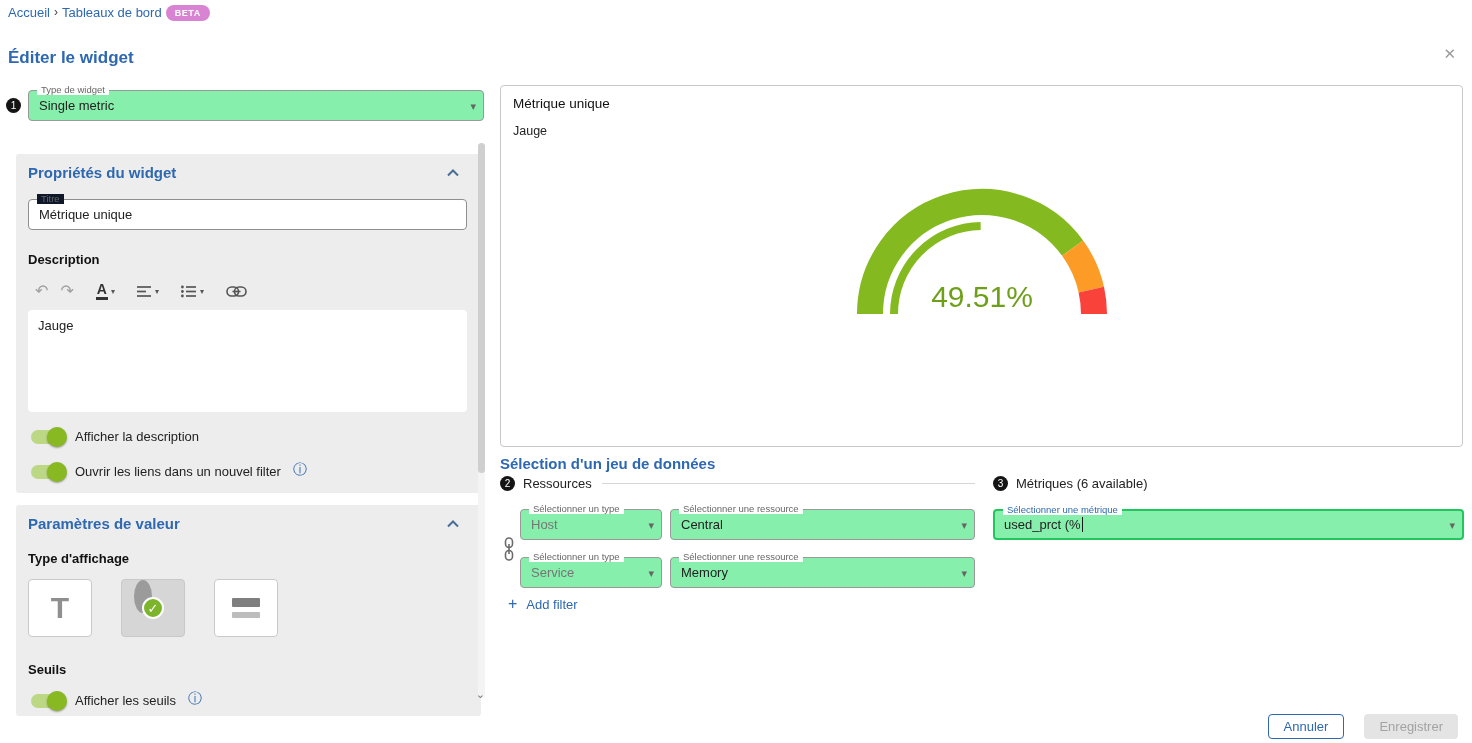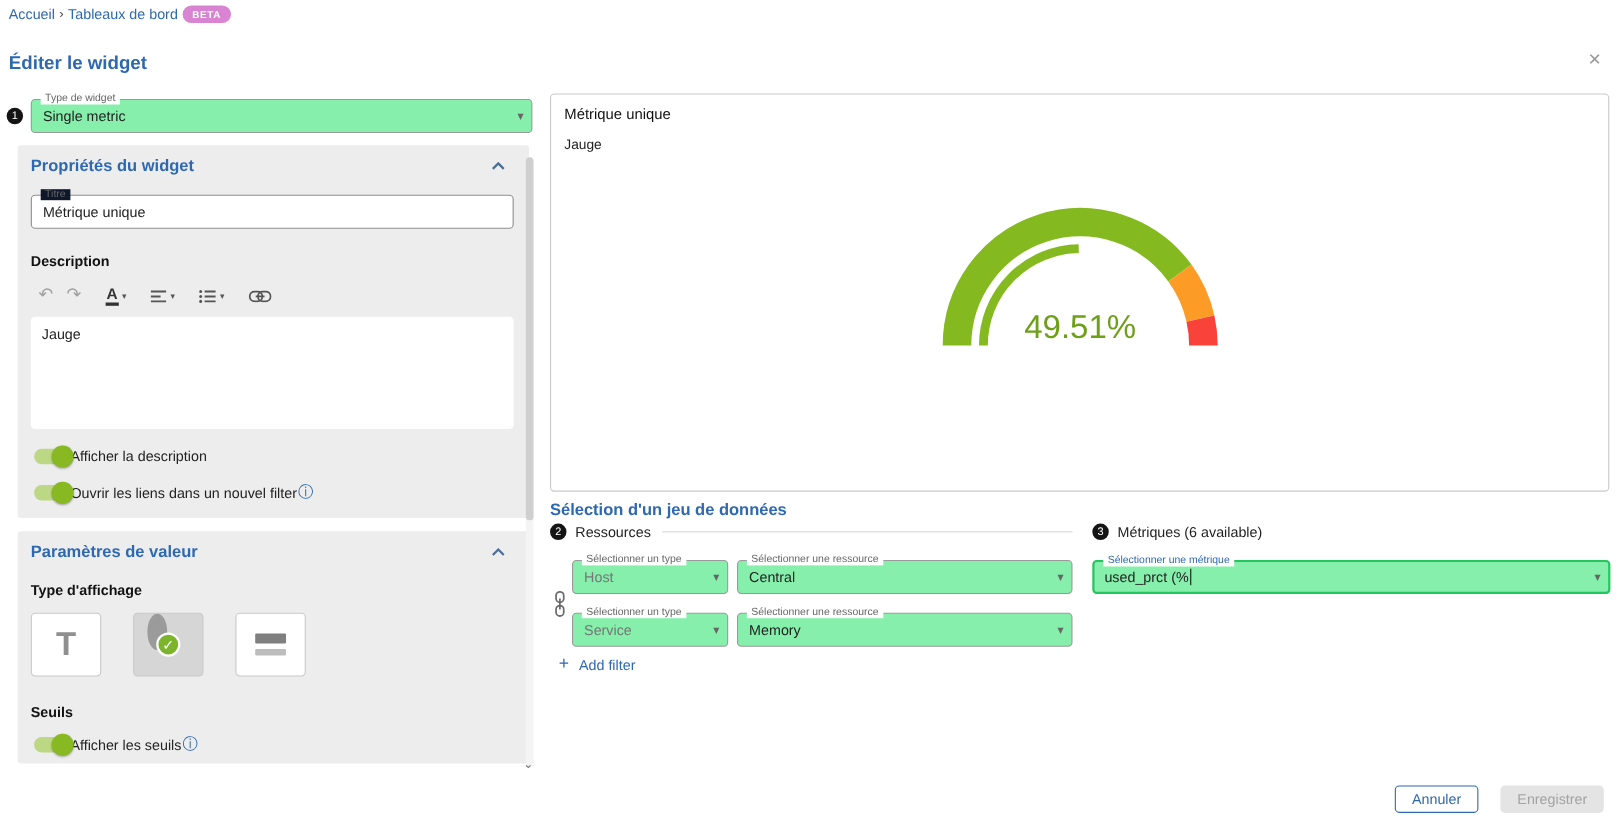--- a/index.html
+++ b/index.html
@@ -21,40 +21,40 @@
   .sel.focused{border:2px solid #22c55e;padding-left:9px}
   .sel.focused .lbl{color:#2e68b0}
   .caret-bar{display:inline-block;width:1.5px;height:15px;background:#1a1a1a;margin-left:1px;vertical-align:middle}
 
   
   .left{position:absolute;left:0;top:85px;width:487px;height:618px}
   .type-row{display:flex;align-items:center;gap:7px;margin:5px 3px 0 6px}
   .type-row .sel{flex:1}
   .step-circle{width:15px;height:15px;border-radius:50%;background:#141414;color:#fff;font-size:10px;display:flex;align-items:center;justify-content:center;flex:none;line-height:1}
 
-  .card{background:#ededed;margin:11px 0 0 16px;width:465px;border-radius:3px;padding:10px 14px 14px 12px;position:relative}
+  .card{background:#ededed;margin:33px 0 0 16px;width:465px;border-radius:3px;padding:10px 14px 14px 12px;position:relative}
   .card .sel{border-color:#8f8f8f}
   .card .sel .lbl{background:#0f172a}
   .card h2{font-size:15px;color:#2e68b0;display:flex;justify-content:space-between;align-items:center;font-weight:bold}
   .chev-up{margin-right:8px}
 
   .field-titre{margin-top:18px;background:#fff}
   .bold-label{font-weight:bold;font-size:13px;margin-top:22px;color:#111}
 
   .toolbar{display:flex;align-items:center;margin:12px 0 0 2px;color:#616161;gap:2px}
   .tbtn{display:flex;align-items:center;padding:3px 5px;cursor:pointer}
   .tbtn .glyph{font-size:16px;line-height:1}
   .tbtn.dim{color:#a0a0a0}
   .dd-caret{font-size:8px;color:#555;margin-left:3px}
   .a-letter{font-size:14px;font-weight:bold;color:#333;border-bottom:3px solid #333;line-height:1.1;padding:0 1px}
   .gap{width:8px}
 
   .editor{background:#fff;border-radius:4px;height:102px;padding:8px 10px;font-size:13px;color:#222;margin-top:7px;cursor:text}
 
-  .toggle-row{display:flex;align-items:center;margin-top:17px}
+  .toggle-row{display:flex;align-items:flex-end;gap:11px;margin-top:17px}
   .switch{width:33px;height:14px;border-radius:7px;background:#bcd884;position:relative;flex:none;margin-left:3px;cursor:pointer}
   .switch::after{content:"";position:absolute;right:-3px;top:-3px;width:20px;height:20px;border-radius:50%;background:#88b922;box-shadow:0 1px 2px rgba(0,0,0,.35)}
   .info{color:#2e68b0;font-size:14px;margin-left:1px;cursor:pointer}
 
   .disp-row{display:flex;gap:29px;margin-top:13px}
   .disp{width:64px;height:58px;background:#fff;border:1px solid #c9c9c9;border-radius:4px;display:flex;align-items:center;justify-content:center;cursor:pointer}
   .disp.selected{background:#d6d6d6}
   .t-icon{font-size:30px;color:#8f8f8f;font-weight:bold}
   .gauge-ico{position:relative;width:38px;height:38px}
   .gauge-ring{width:38px;height:38px;border-radius:50%;border:9px solid #9b9b9b}

